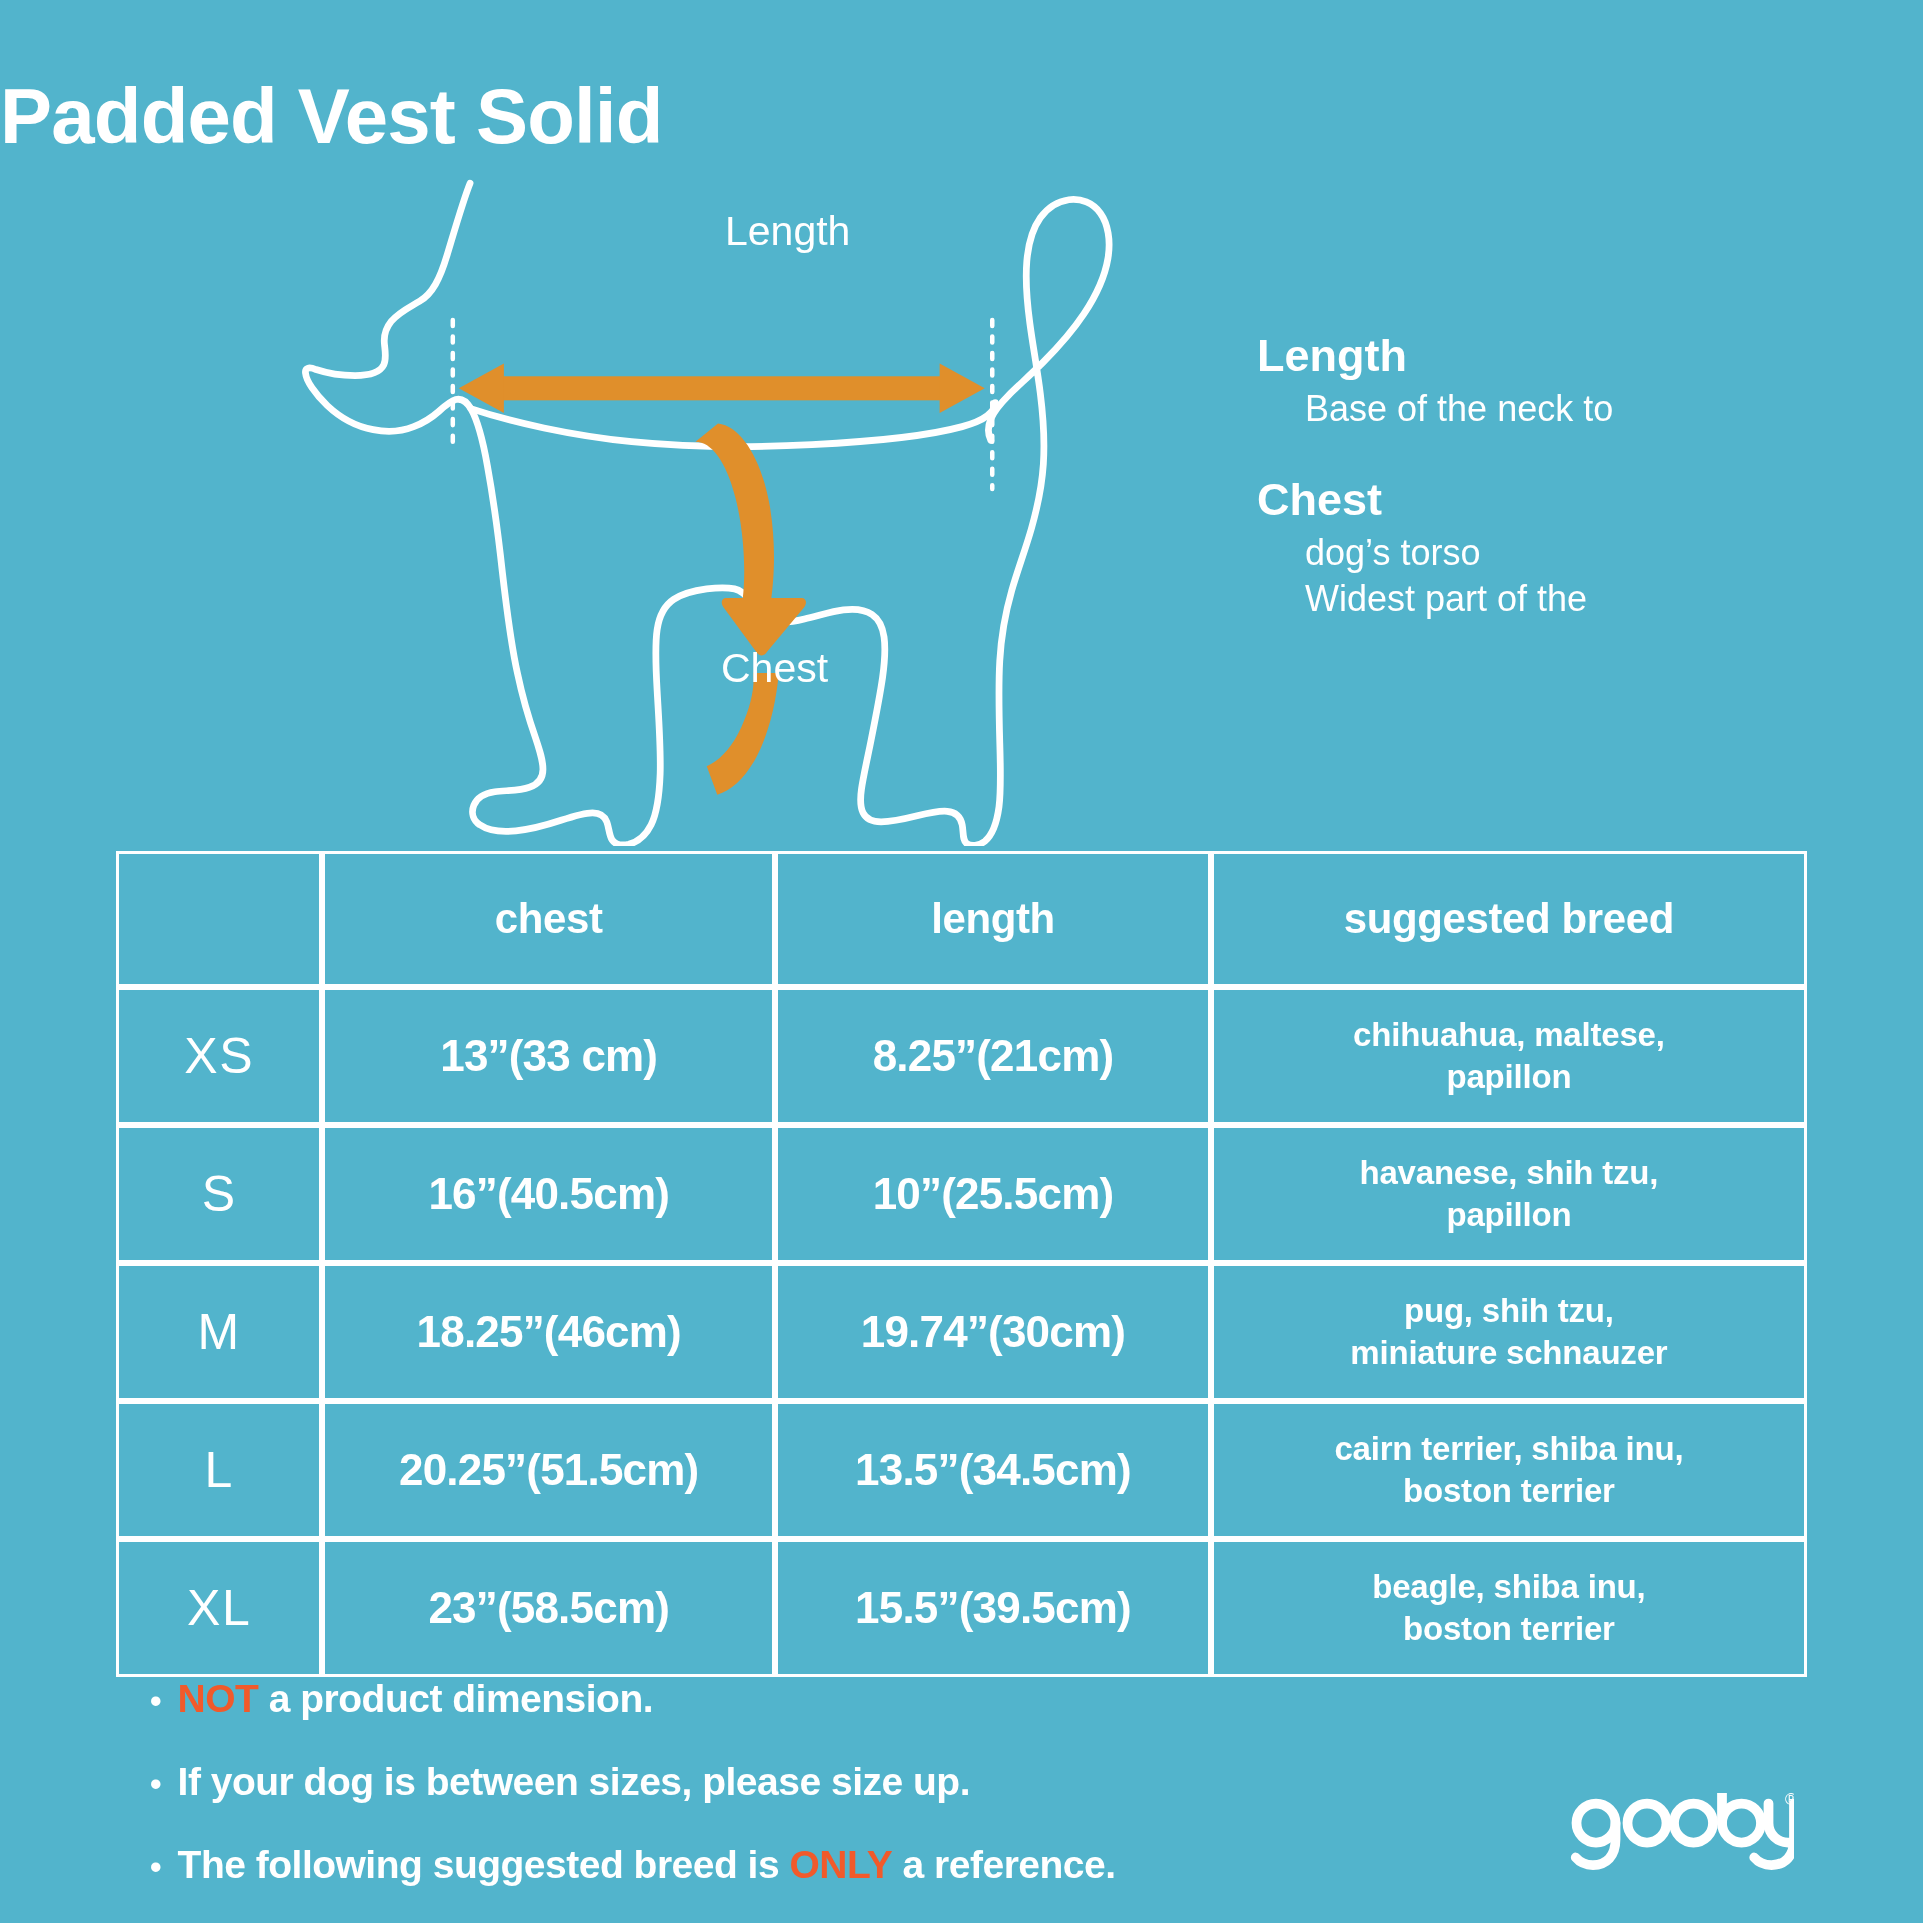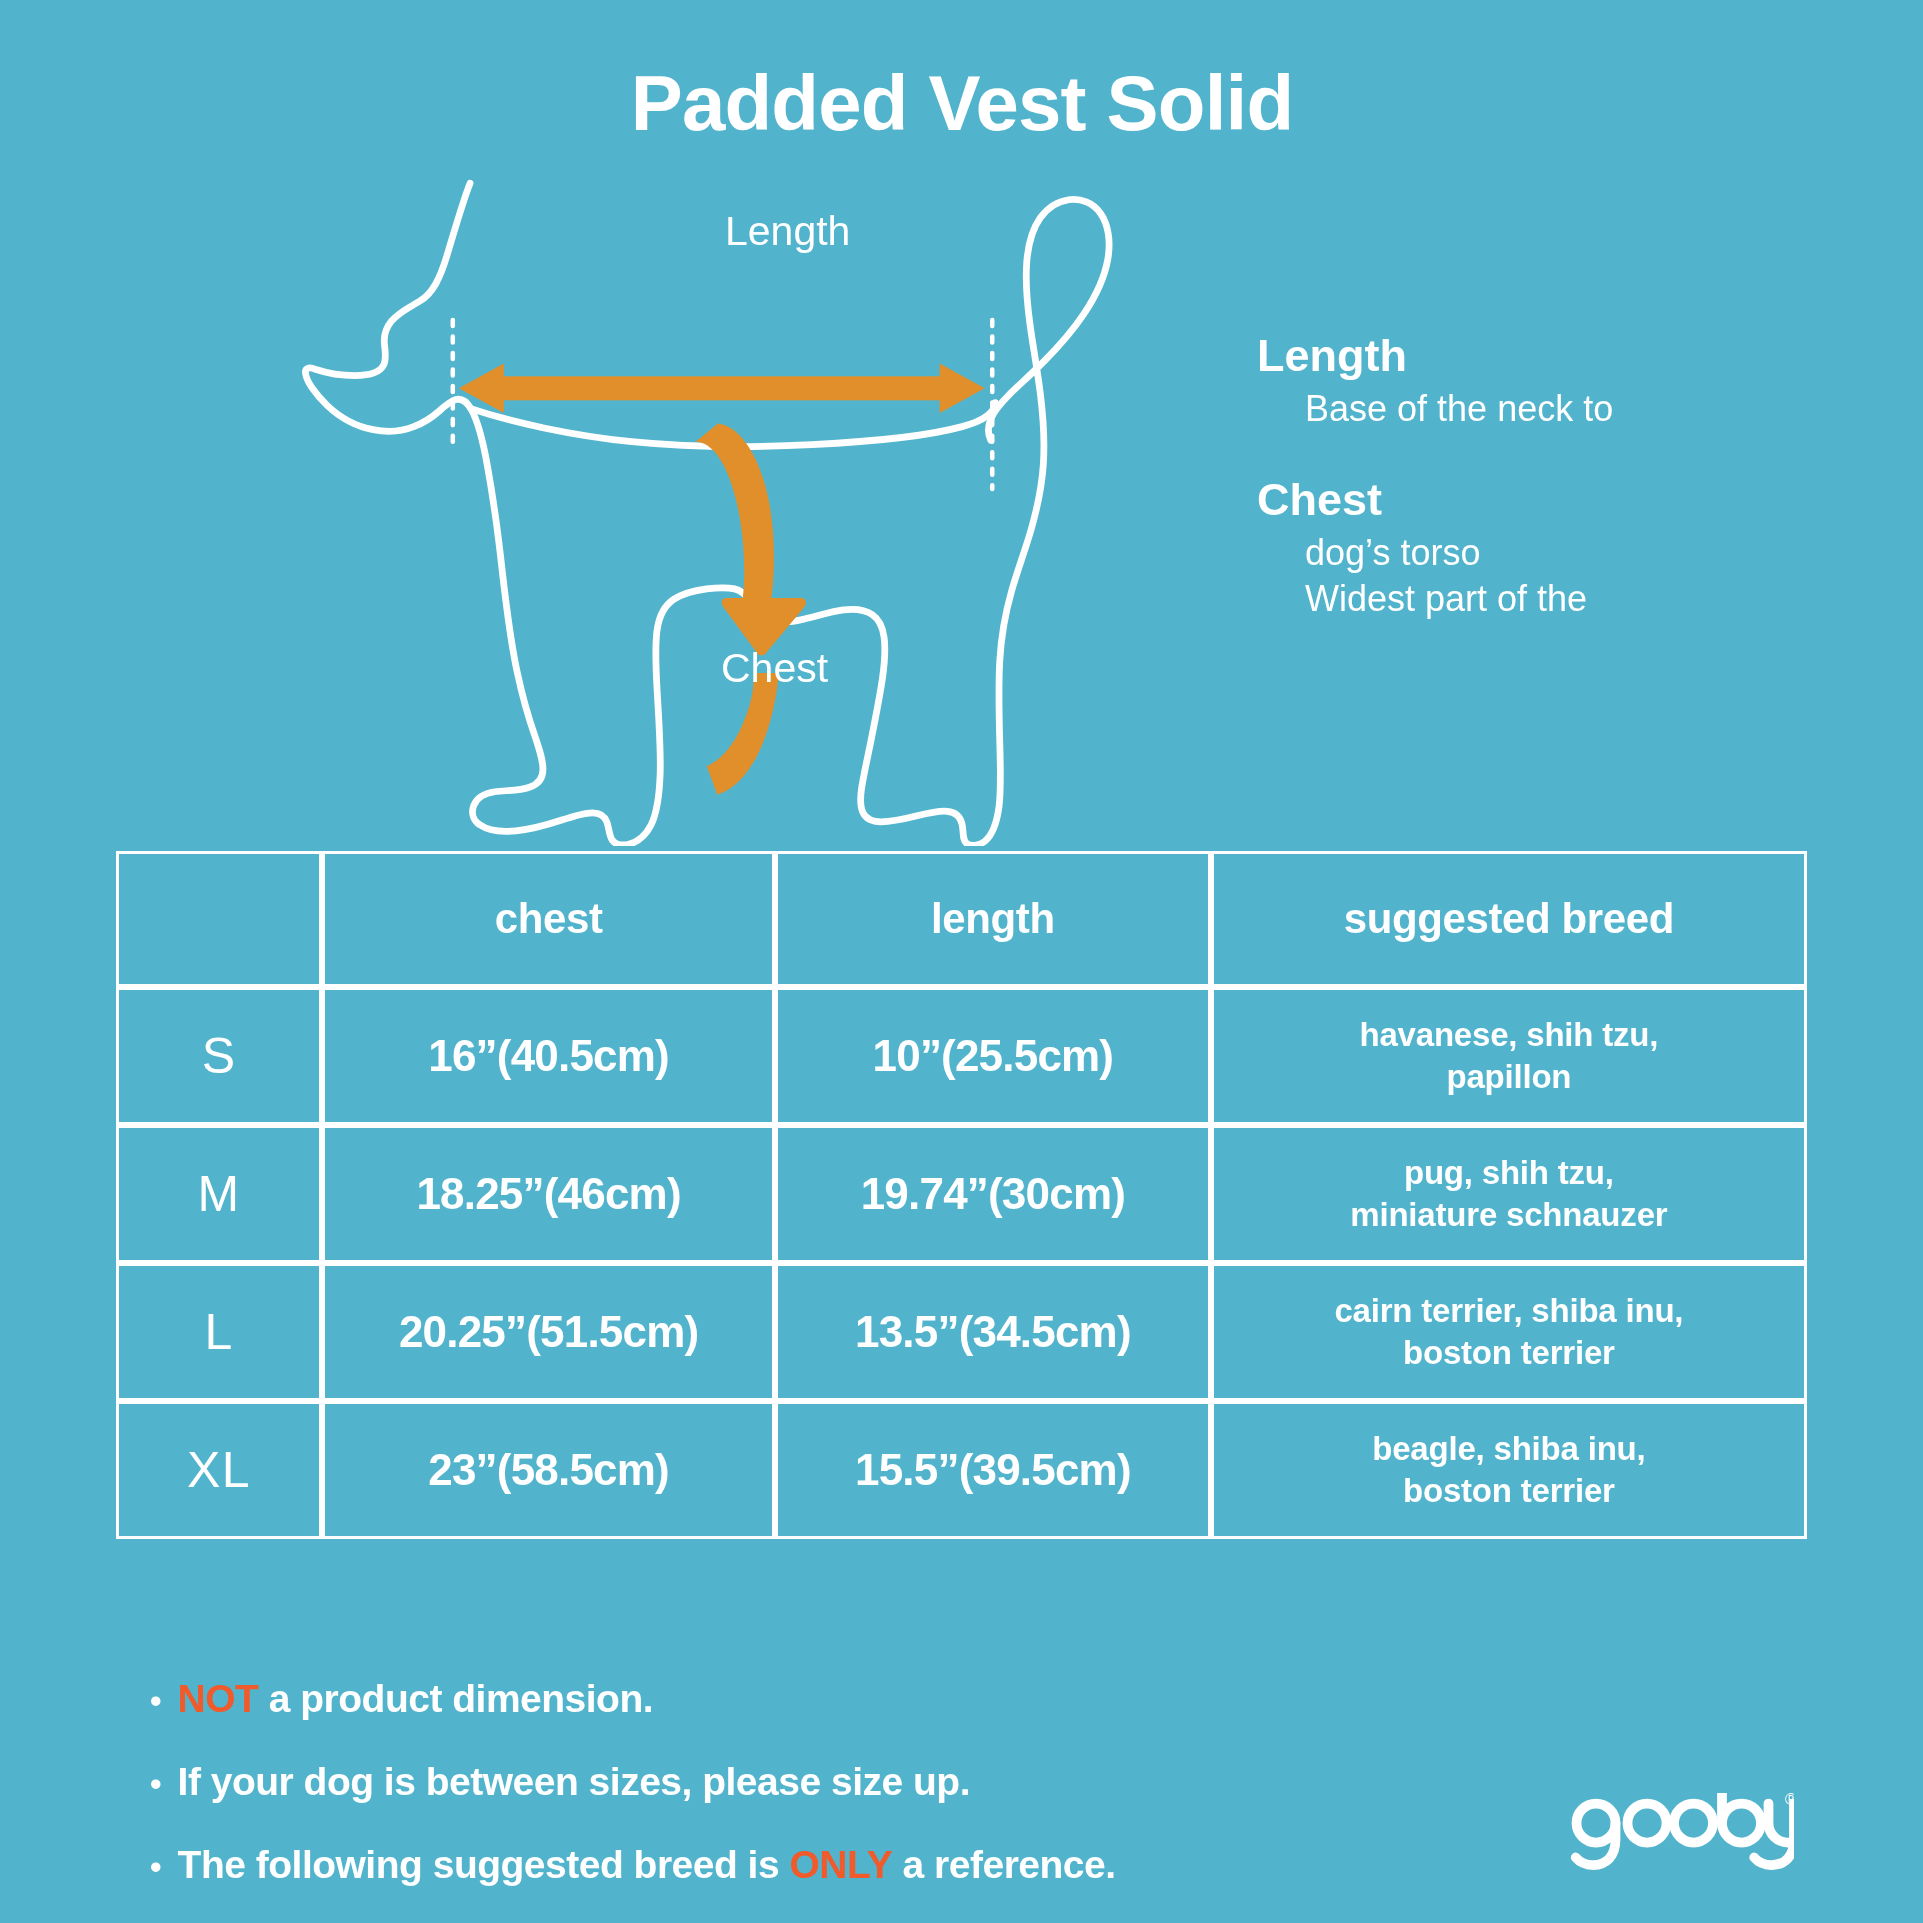--- a/index.html
+++ b/index.html
@@ -12,24 +12,24 @@
     background: #52b4cc;
     font-family: "Liberation Sans", sans-serif;
     color: #ffffff;
     overflow: hidden;
     position: relative;
   }
 
   
   #title {
     position: absolute;
-    top: 61px;
+    top: 74px;
     left: 0;
     width: 1924px;
-    text-align: center;
+    text-align: left;
     font-size: 78px;
     font-weight: bold;
     letter-spacing: -0.8px;
     line-height: 1.1;
     color: #ffffff;
   }
 
   
   #illustration {
     position: absolute;
@@ -294,20 +294,29 @@
   <thead>
     <tr>
       <th class="col-size th-label"></th>
       <th class="col-chest th-label">chest</th>
       <th class="col-length th-label">length</th>
       <th class="col-breed th-label">suggested breed</th>
     </tr>
   </thead>
   <tbody>
     <tr>
+      <td class="cell-size">XS</td>
+      <td class="cell-measure">13”(33 cm)</td>
+      <td class="cell-measure">8.25”(21cm)</td>
+      <td class="cell-breed">
+        <div>chihuahua, maltese,</div>
+        <div>papillon</div>
+      </td>
+    </tr>
+    <tr>
       <td class="cell-size">S</td>
       <td class="cell-measure">16”(40.5cm)</td>
       <td class="cell-measure">10”(25.5cm)</td>
       <td class="cell-breed">
         <div>havanese, shih tzu,</div>
         <div>papillon</div>
       </td>
     </tr>
     <tr>
       <td class="cell-size">M</td>

